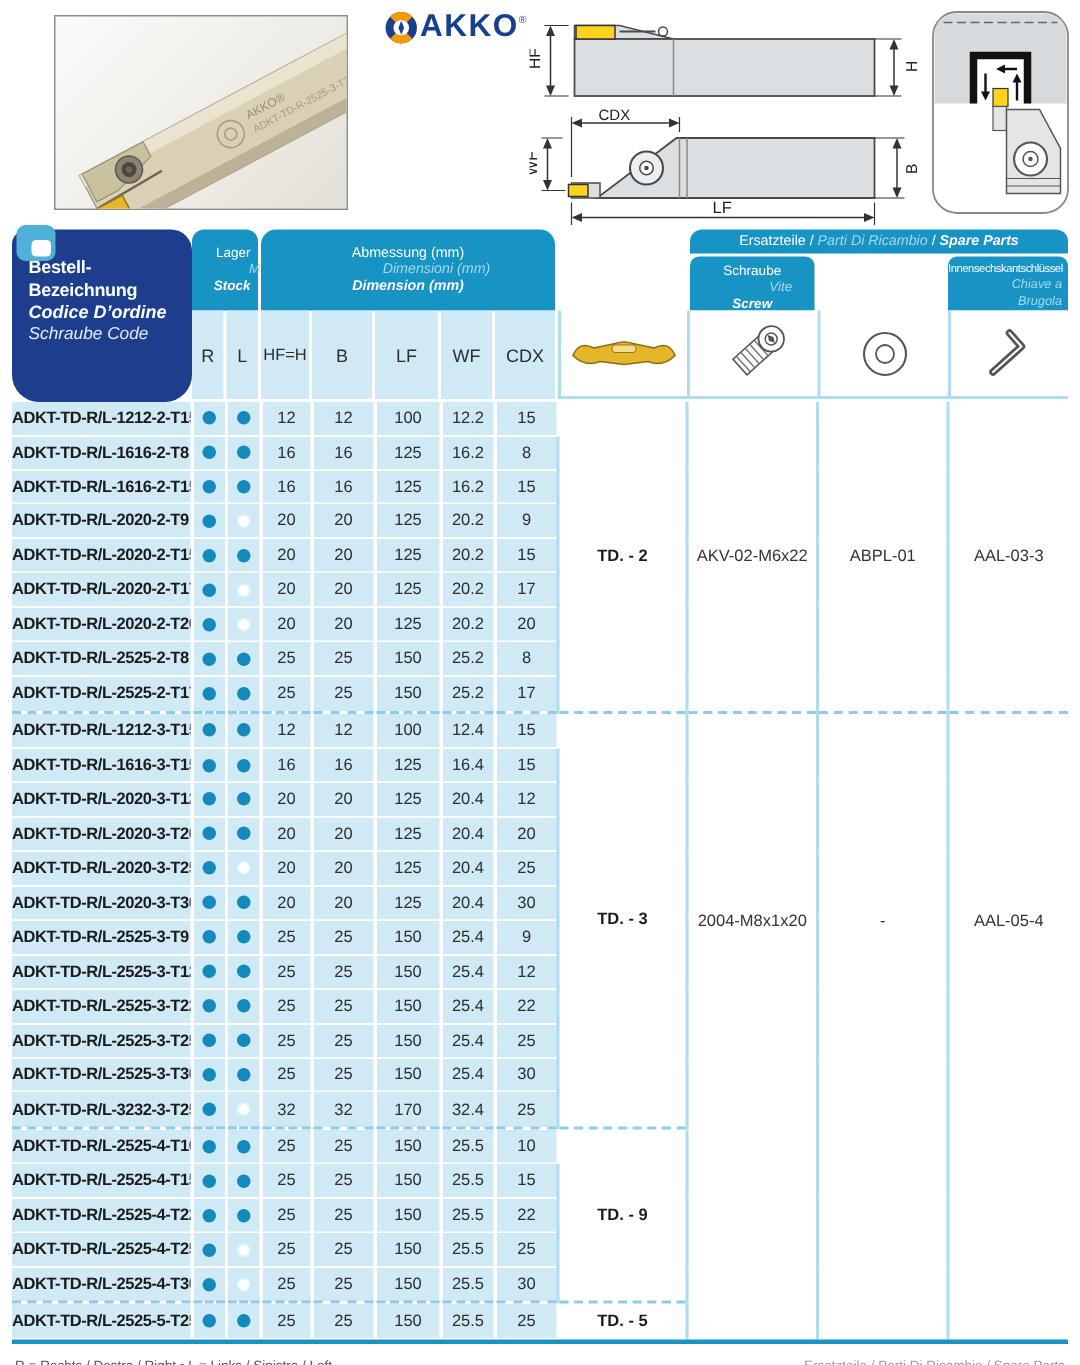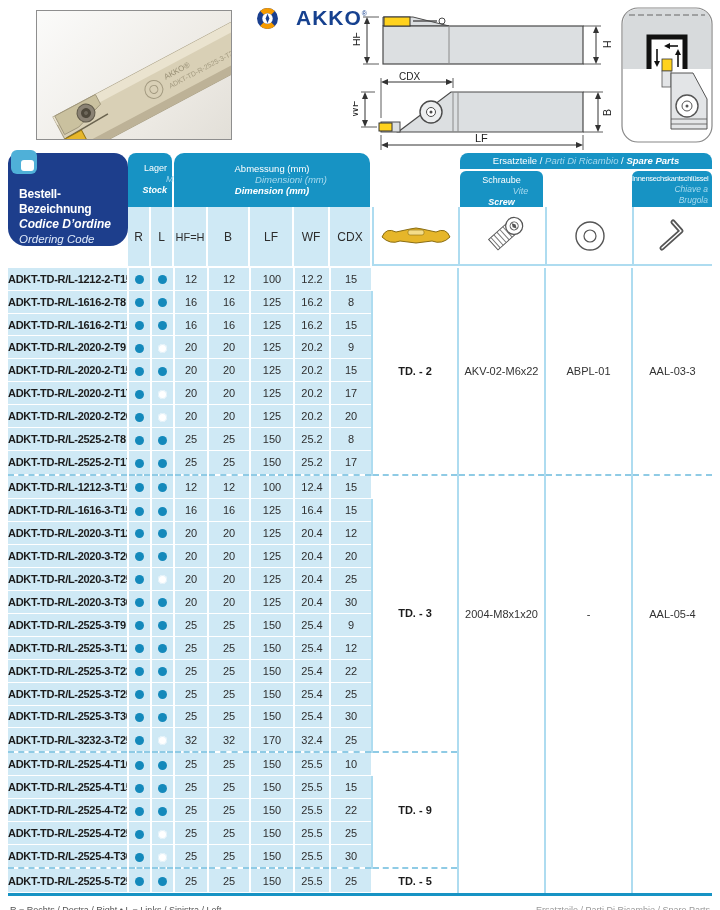--- a/index.html
+++ b/index.html
@@ -3,30 +3,30 @@
 <meta charset="utf-8">
 <style>
   html,body{margin:0;padding:0;background:#fff;}
   .page{position:relative;width:720px;height:910px;background:#fff;overflow:hidden;
         font-family:"Liberation Sans", sans-serif;}
 
   
   .photo{position:absolute;left:36px;top:10px;width:194px;height:128px;
          border:1px solid #8e8e8e;background:linear-gradient(135deg,#fbfbfa 0%,#ece9e3 70%,#e2dfd8 100%);}
   .logo{position:absolute;left:256px;top:6px;display:flex;align-items:center;}
-  .logo .logotext{font-size:21px;font-weight:bold;color:#16418f;letter-spacing:1px;margin-left:17px;}
+  .logo .logotext{font-size:21px;font-weight:bold;color:#16418f;letter-spacing:1px;margin-left:1px;}
   .logo .reg{font-size:7px;color:#16418f;vertical-align:top;margin-top:-10px;}
   .draw{position:absolute;}
   svg text{font-family:"Liberation Sans", sans-serif;}
 
   
   .thead{position:absolute;left:8px;top:153px;width:704px;height:115px;}
   .hbox{position:absolute;box-sizing:border-box;}
-  .dark{left:0;top:0;width:120px;height:93px;background:#1d3e8c;
-        border-radius:10px 14px 18px 18px;color:#fff;padding:34px 0 0 11px;}
+  .dark{left:0;top:0;width:120px;height:115px;background:#1d3e8c;
+        border-radius:10px 14px 18px 18px;color:#fff;padding:18px 0 0 11px;}
   .dark .t1{font-weight:bold;font-size:12px;letter-spacing:-0.2px;line-height:15px;}
   .dark .t2{font-weight:bold;font-style:italic;font-size:12px;line-height:15px;}
   .dark .t3{font-style:italic;font-size:11.5px;color:#dfeafa;line-height:15px;}
   .tab{position:absolute;left:3px;top:-3px;width:26px;height:24px;background:#4fb0d8;border-radius:6px;}
   .tab span{position:absolute;right:3px;bottom:3px;width:13px;height:11px;background:#fff;border-radius:3px;display:block;}
   .blue{background:#1793c4;color:#fff;}
   .l1{font-size:9px;line-height:11px;color:#fff;}
   .l2{font-size:9px;line-height:11px;color:#a5d9ee;font-style:italic;margin-left:38px;}
   .l3{font-size:9px;line-height:11px;color:#fff;font-weight:bold;font-style:italic;}
   .lager{left:120px;top:0;width:44px;height:54px;border-radius:8px 8px 0 0;text-align:right;padding:10px 5px 0 0;}
@@ -189,21 +189,21 @@
     </svg>
   </div>
 
   <div class="thead">
     <div class="hbox dark">
       <div class="tab">
           <span></span>
         </div>
       <div class="t1">Bestell-Bezeichnung</div>
       <div class="t2">Codice D’ordine</div>
-      <div class="t3">Ordering Code</div>
+      <div class="t3">Schraube Code</div>
     </div>
     <div class="hbox blue lager">
       <div class="l1">Lager</div>
       <div class="l2">Magazzino</div>
       <div class="l3">Stock</div>
     </div>
     <div class="hbox blue abm">
       <div class="l1">Abmessung (mm)</div>
       <div class="l2">Dimensioni (mm)</div>
       <div class="l3">Dimension (mm)</div>

